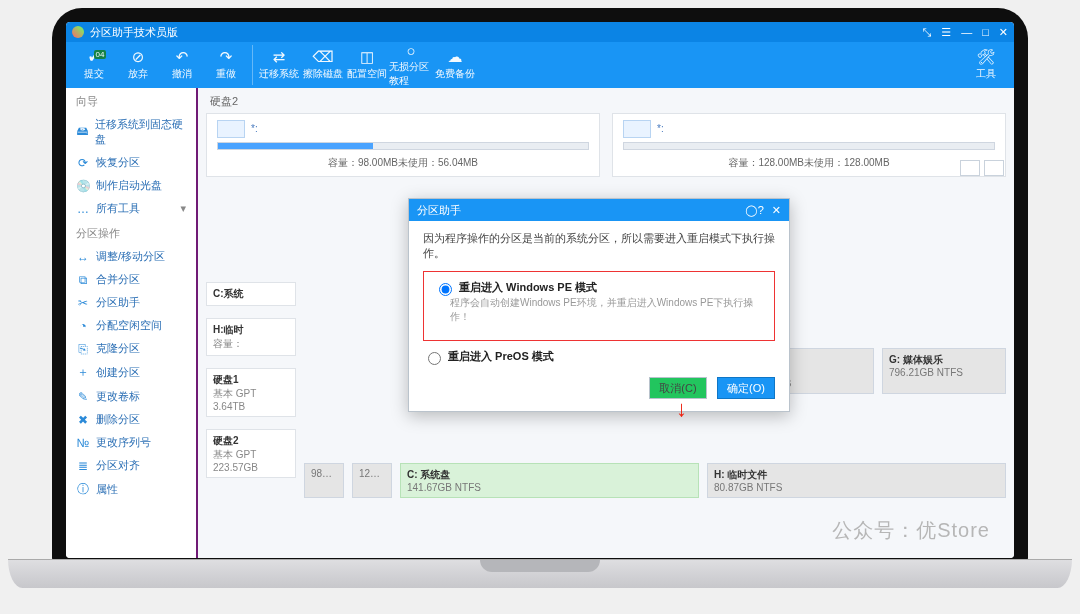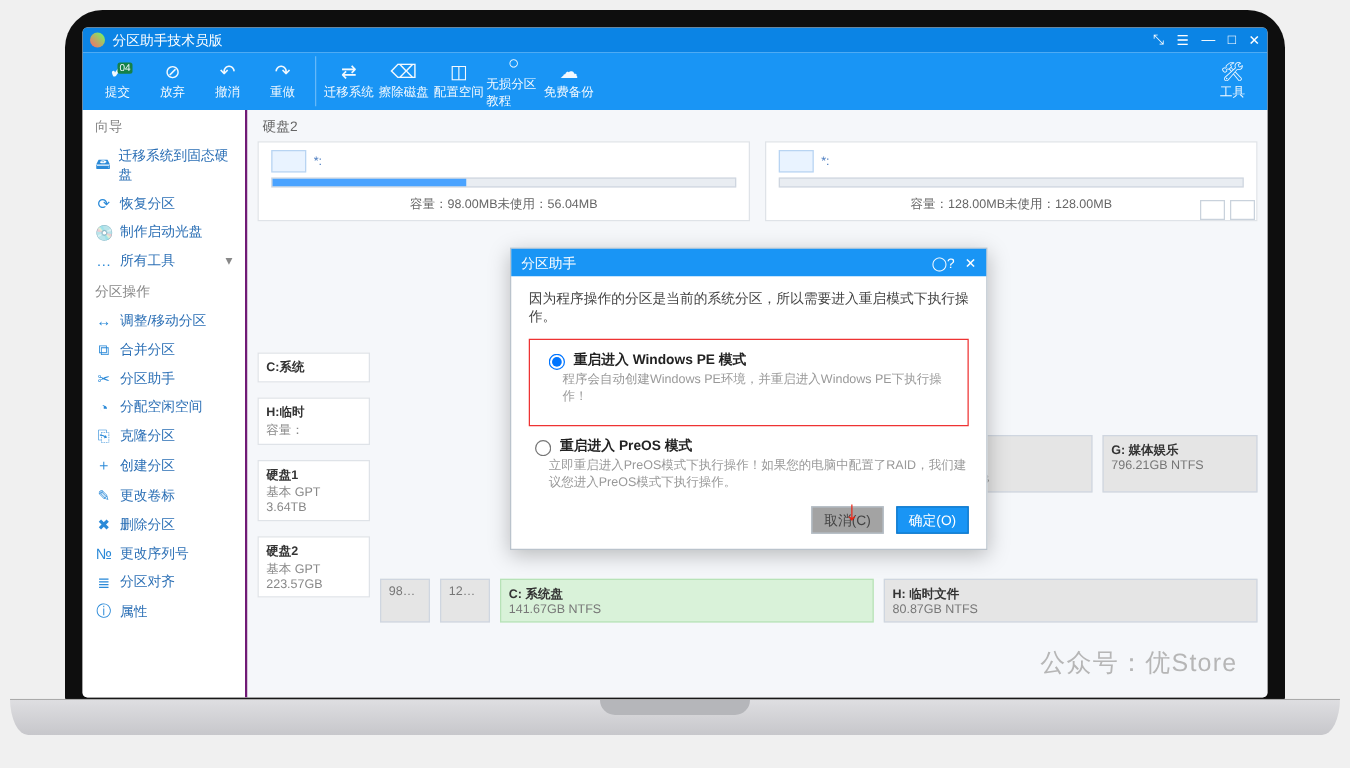--- a/index.html
+++ b/index.html
@@ -51,21 +51,21 @@
   .modal .mtitle .sp{flex:1;}
   .modal .mtitle .mico{margin-left:8px;cursor:default;}
   .modal .mbody{padding:10px 14px 12px;font-size:11px;color:#444;}
   .modal .msg{margin-bottom:10px;}
   .optbox{border:1px solid #e33;padding:8px 10px;margin-bottom:8px;}
   .opt{margin-bottom:8px;}
   .opt .otitle{font-weight:bold;color:#222;}
   .opt .odesc{color:#999;font-size:10px;margin-left:16px;}
   .opt input{vertical-align:middle;margin-right:4px;}
   .mbtns{display:flex;justify-content:flex-end;gap:10px;margin-top:12px;}
-  .mbtn{min-width:56px;height:20px;border:1px solid #b8c2cc;background:#a3a3a3;font-size:11px;display:flex;align-items:center;justify-content:center;cursor:default;}
+  .mbtn{min-width:56px;height:20px;border:1px solid #b8c2cc;background:#22c55e;font-size:11px;display:flex;align-items:center;justify-content:center;cursor:default;}
   .mbtn.primary{background:#1995f5;color:#fff;border-color:#0f76c6;}
   .arrow{position:absolute;left:478px;top:308px;color:#e21;font-size:22px;font-weight:bold;pointer-events:none;}
   .watermark{position:absolute;right:24px;bottom:14px;color:#b6b6b6;font-size:20px;letter-spacing:1px;}
   .views{position:absolute;right:10px;top:72px;display:flex;gap:4px;}
   .views span{width:18px;height:14px;border:1px solid #c9d2dc;background:#fff;}
 </style>
 </head>
 <body>
 
 <div class="screen">
@@ -298,21 +298,20 @@
                     <span class="otitle">重启进入 Windows PE 模式</span>
                   </label>
                   <div class="odesc">程序会自动创建Windows PE环境，并重启进入Windows PE下执行操作！</div>
                 </div>
               </div>
               <div class="opt">
                 <label>
                   <input type="radio" name="mode" style="">
                   <span class="otitle">重启进入 PreOS 模式</span>
                 </label>
-                <div class="odesc">立即重启进入PreOS模式下执行操作！如果您的电脑中配置了RAID，我们建议您进入PreOS模式下执行操作。</div>
               </div>
               <div class="mbtns">
                 <div class="mbtn">取消(C)</div>
                 <div class="mbtn primary">确定(O)</div>
               </div>
             </div>
           </div>
           <div class="arrow">↓</div>
 
           <div class="watermark">公众号：优Store</div>

